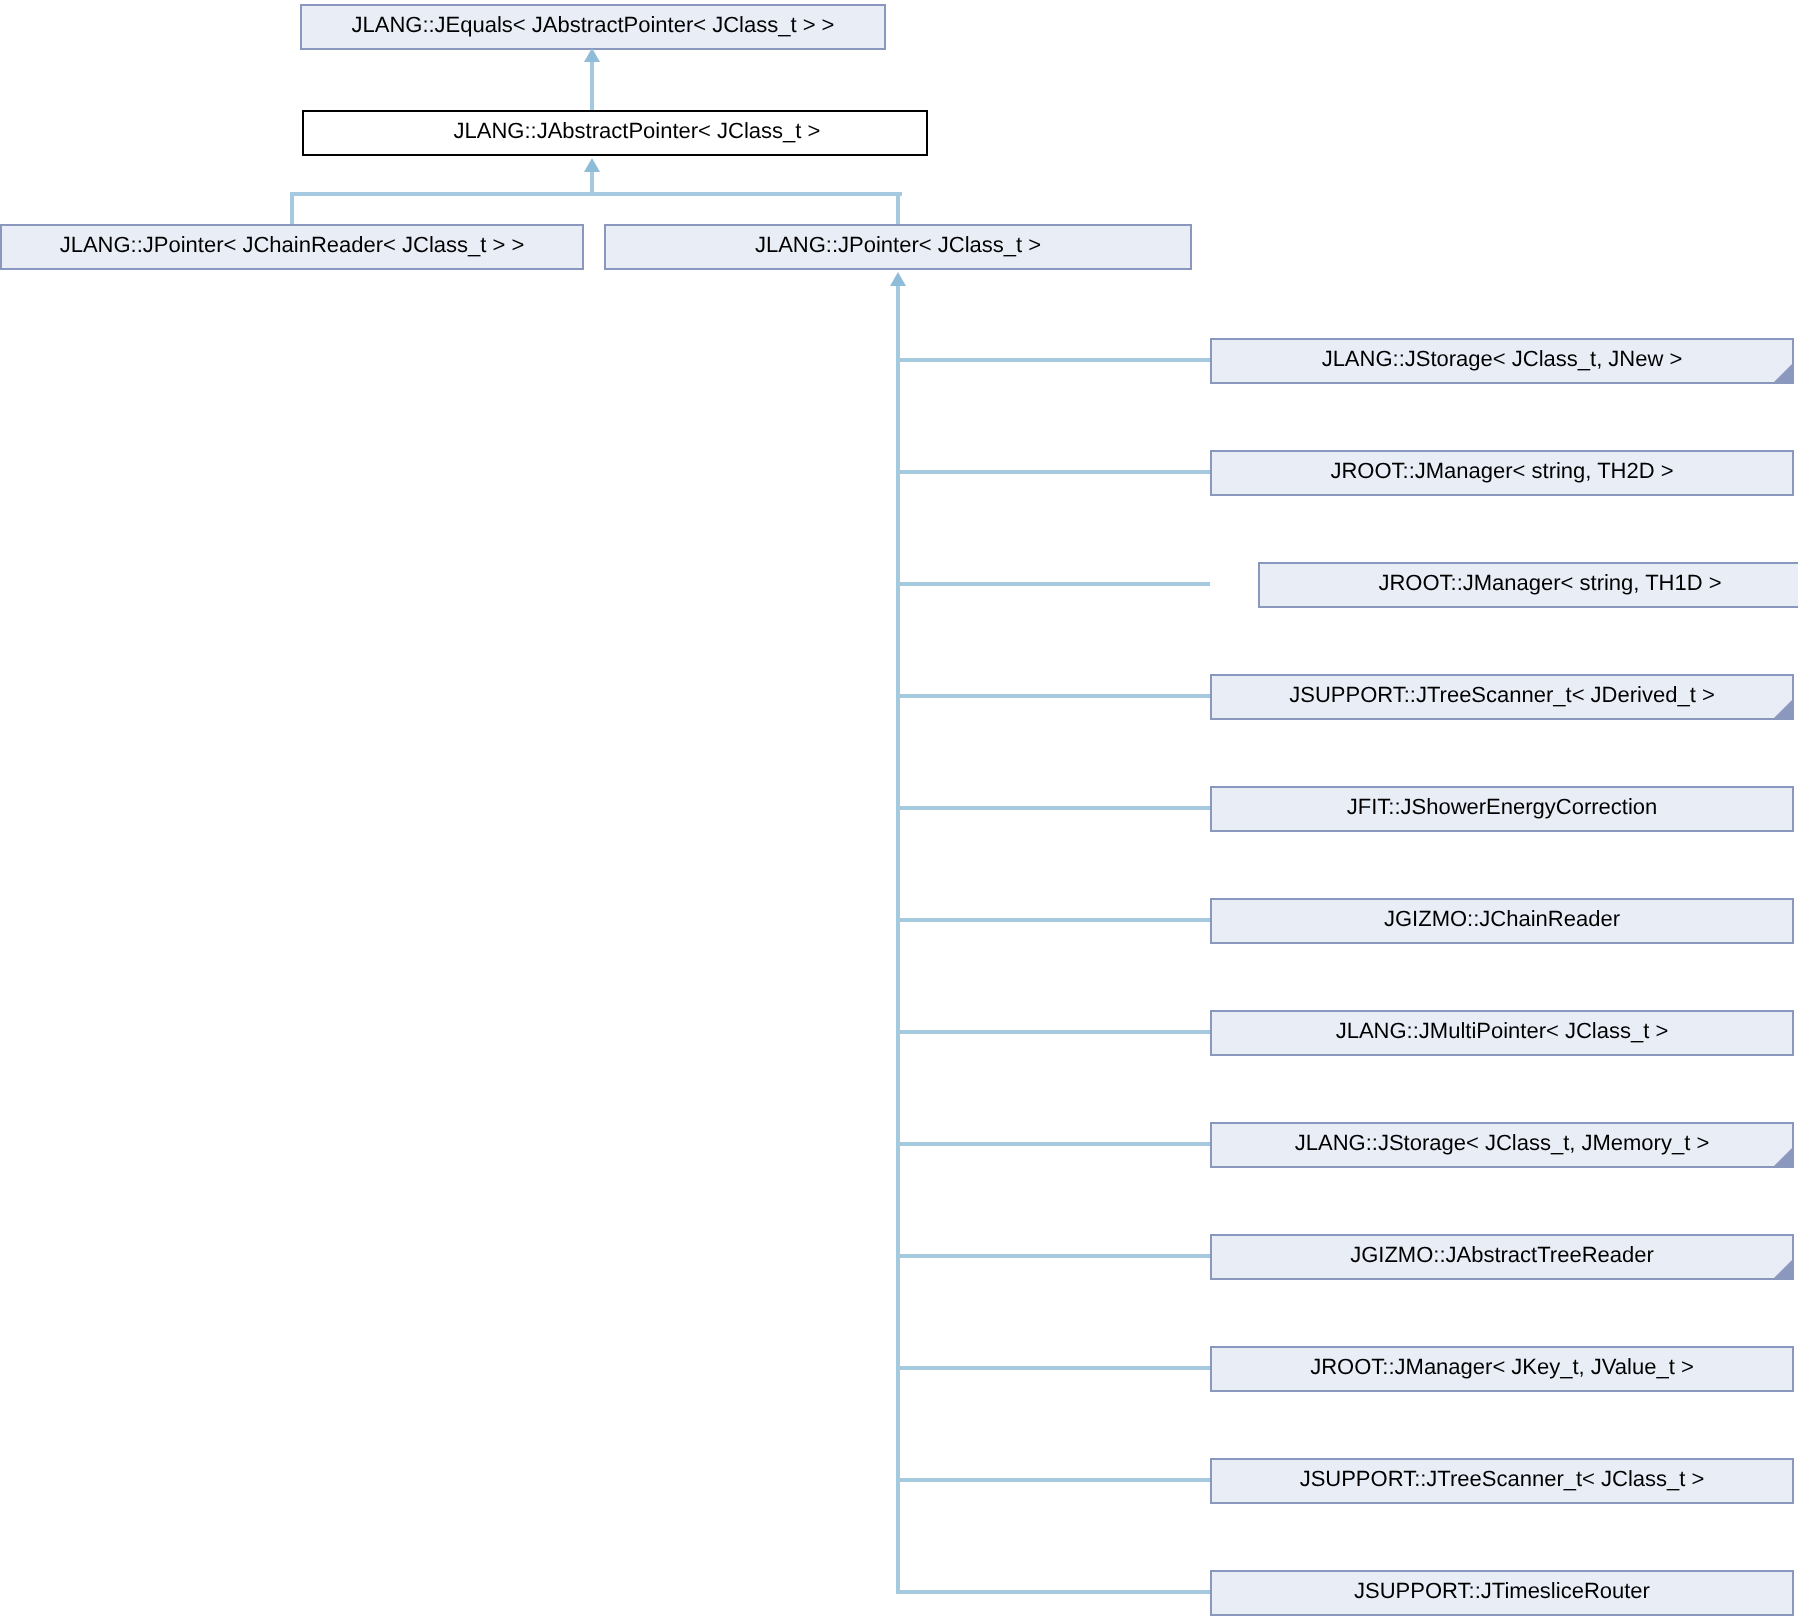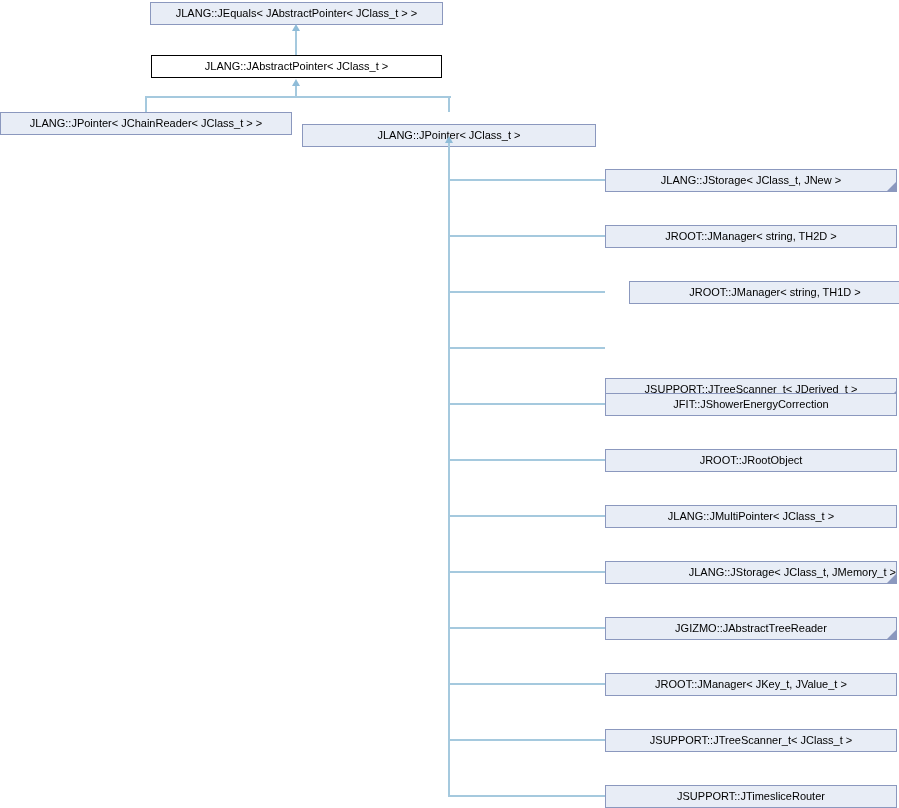--- a/index.html
+++ b/index.html
@@ -65,31 +65,31 @@
 </head>
 <body>
 
 <div class="canvas">
 
   <div class="node" style="left:150px; top:2px; width:291px;">JLANG::JEquals&lt; JAbstractPointer&lt; JClass_t &gt; &gt;</div>
 
   <div class="arrow-up" style="left:292px; top:24px;"></div>
   <div class="edge-v" style="left:295px; top:31px; height:24px;"></div>
 
-  <div class="node highlight" style="left:151px; top:55px; width:289px;">JLANG::JAbstractPointer&lt; JClass_t &gt;</div>
+  <div class="node highlight" style="left:151px; top:55px; width:289px;padding-left:22px;">JLANG::JAbstractPointer&lt; JClass_t &gt;</div>
 
   <div class="arrow-up" style="left:292px; top:79px;"></div>
   <div class="edge-v" style="left:295px; top:86px; height:10px;"></div>
   <div class="edge-h" style="left:145px; top:96px; width:306px;"></div>
   <div class="edge-v" style="left:145px; top:96px; height:16px;"></div>
   <div class="edge-v" style="left:448px; top:96px; height:16px;"></div>
 
   <div class="node" style="left:0px; top:112px; width:290px;">JLANG::JPointer&lt; JChainReader&lt; JClass_t &gt; &gt;</div>
 
-  <div class="node" style="left:302px; top:112px; width:292px;margin-top:12px;">JLANG::JPointer&lt; JClass_t &gt;</div>
+  <div class="node" style="left:302px; top:112px; width:292px;">JLANG::JPointer&lt; JClass_t &gt;</div>
 
   <div class="arrow-up" style="left:445px; top:136px;"></div>
   <div class="edge-v" style="left:448px; top:143px; height:654px;"></div>
 
   <div class="edge-h" style="left:450px; top:179px; width:155px;"></div>
   <div class="edge-h" style="left:450px; top:235px; width:155px;"></div>
   <div class="edge-h" style="left:450px; top:291px; width:155px;"></div>
   <div class="edge-h" style="left:450px; top:347px; width:155px;"></div>
   <div class="edge-h" style="left:450px; top:403px; width:155px;"></div>
   <div class="edge-h" style="left:450px; top:459px; width:155px;"></div>
@@ -106,38 +106,38 @@
   </div>
 
   <div class="node" style="left:605px; top:225px; width:290px;">
     <span>JROOT::JManager&lt; string, TH2D &gt;</span>
   </div>
 
   <div class="node" style="left:605px; top:281px; width:290px;margin-left:24px;">
     <span>JROOT::JManager&lt; string, TH1D &gt;</span>
   </div>
 
-  <div class="node" style="left:605px; top:337px; width:290px;margin-top:41px;">
+  <div class="node" style="left:605px; top:337px; width:290px;">
     <span>JSUPPORT::JTreeScanner_t&lt; JDerived_t &gt;</span>
     <span class="fold"></span>
   </div>
 
   <div class="node" style="left:605px; top:393px; width:290px;">
     <span>JFIT::JShowerEnergyCorrection</span>
   </div>
 
   <div class="node" style="left:605px; top:449px; width:290px;">
-    <span>JROOT::JRootObject</span>
+    <span>JGIZMO::JChainReader</span>
   </div>
 
   <div class="node" style="left:605px; top:505px; width:290px;">
     <span>JLANG::JMultiPointer&lt; JClass_t &gt;</span>
   </div>
 
-  <div class="node" style="left:605px; top:561px; width:290px;text-align:right;">
+  <div class="node" style="left:605px; top:561px; width:290px;">
     <span>JLANG::JStorage&lt; JClass_t, JMemory_t &gt;</span>
     <span class="fold"></span>
   </div>
 
   <div class="node" style="left:605px; top:617px; width:290px;">
     <span>JGIZMO::JAbstractTreeReader</span>
     <span class="fold"></span>
   </div>
 
   <div class="node" style="left:605px; top:673px; width:290px;">

